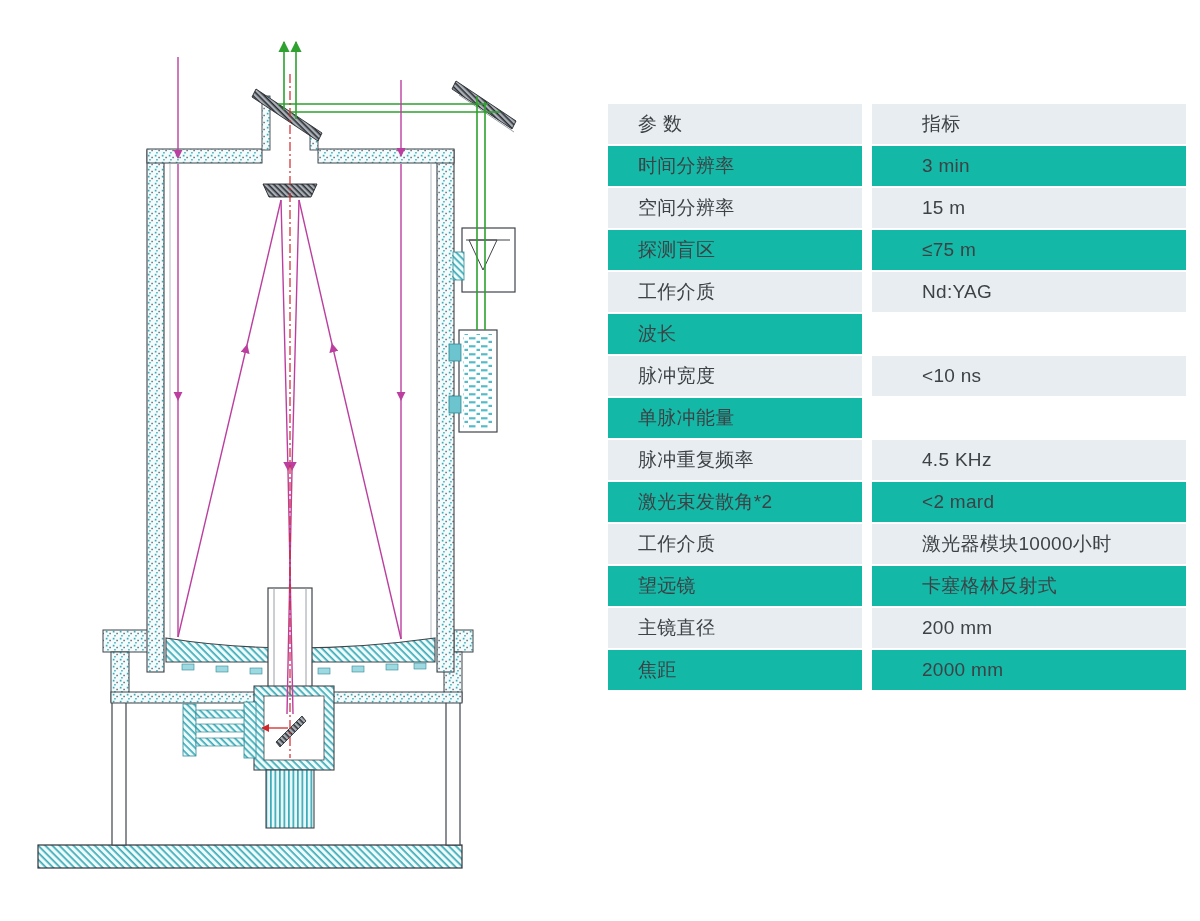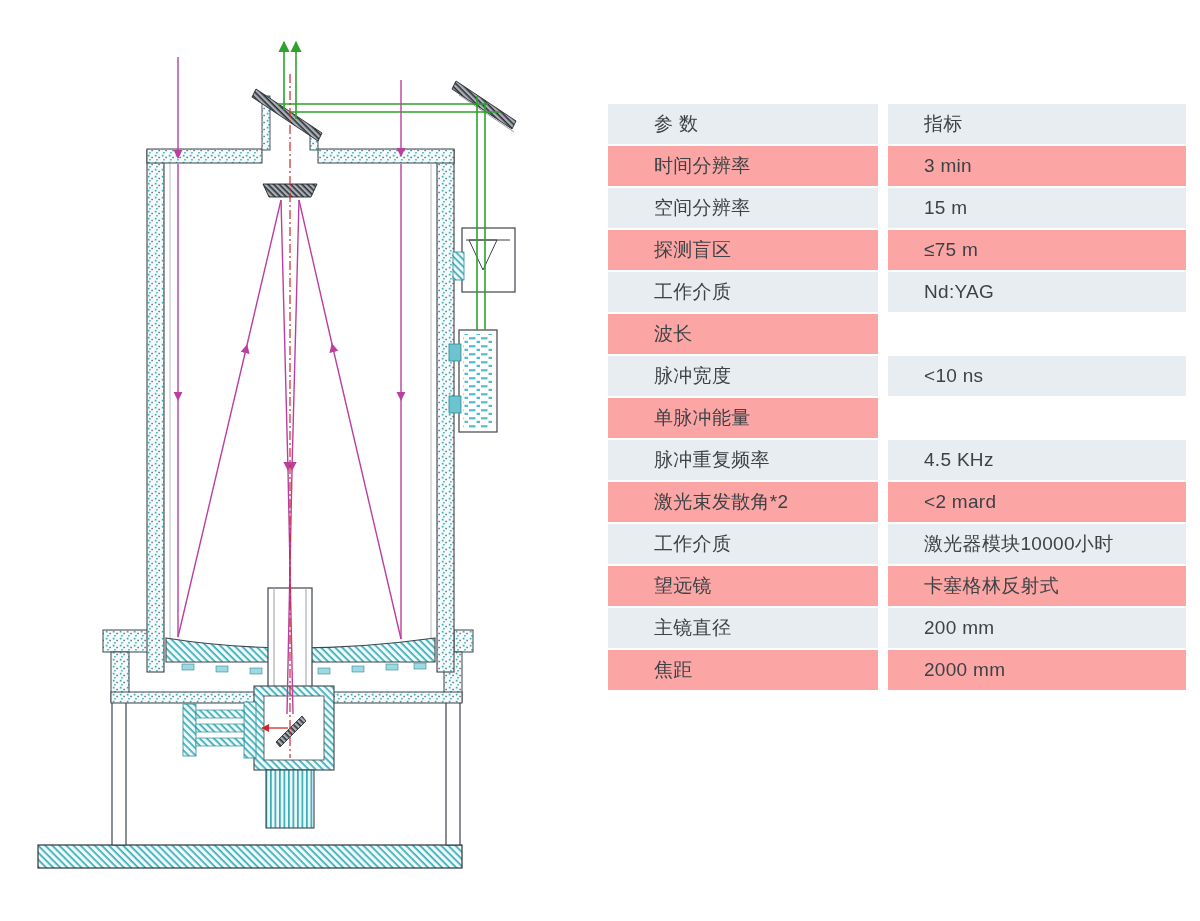--- a/index.html
+++ b/index.html
@@ -7,24 +7,24 @@
     width:1200px;height:921px;background:#ffffff;overflow:hidden;
     font-family:"Liberation Sans","DejaVu Sans",sans-serif;
   }
   .stage{position:relative;width:1200px;height:921px;background:#ffffff;}
   .schematic{position:absolute;left:0;top:0;}
   .spec-table{position:absolute;left:608px;top:104px;width:578px;}
   .row{display:flex;height:40px;margin-bottom:2px;}
   .cell{
     display:flex;align-items:center;
     font-size:19px;color:#3d4246;letter-spacing:0.3px;
-    background:#fca5a5;white-space:nowrap;overflow:hidden;
+    background:#14b8a6;white-space:nowrap;overflow:hidden;
   }
-  .param{width:224px;padding-left:46px;margin-right:10px;}
-  .value{flex:1;padding-left:36px;}
+  .param{width:224px;padding-left:30px;margin-right:10px;}
+  .value{flex:1;padding-left:50px;}
   .row.alt .cell{background:#e7edf1;}
 </style>
 </head>
 <body>
 
 <div class="stage">
 
   <svg class="schematic" width="600" height="921" viewBox="0 0 600 921" xmlns="http://www.w3.org/2000/svg">
     <defs>
       <pattern id="stipple" width="7" height="7" patternUnits="userSpaceOnUse">

